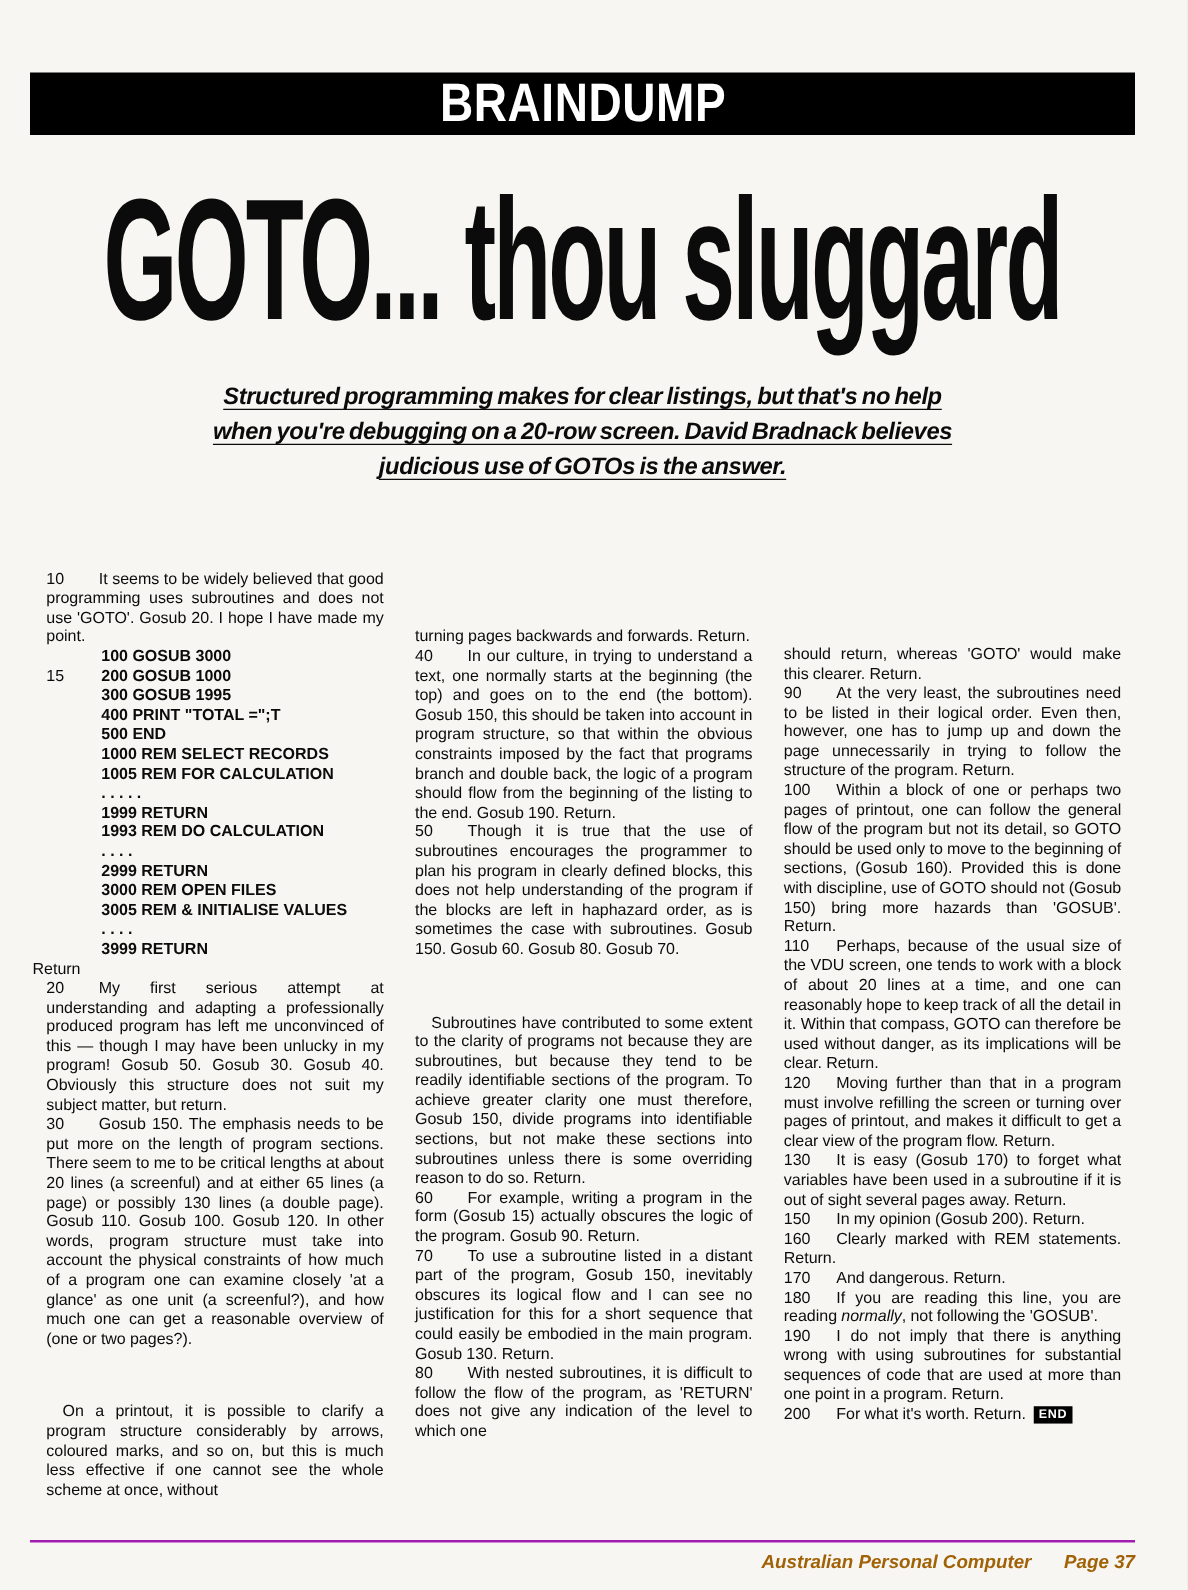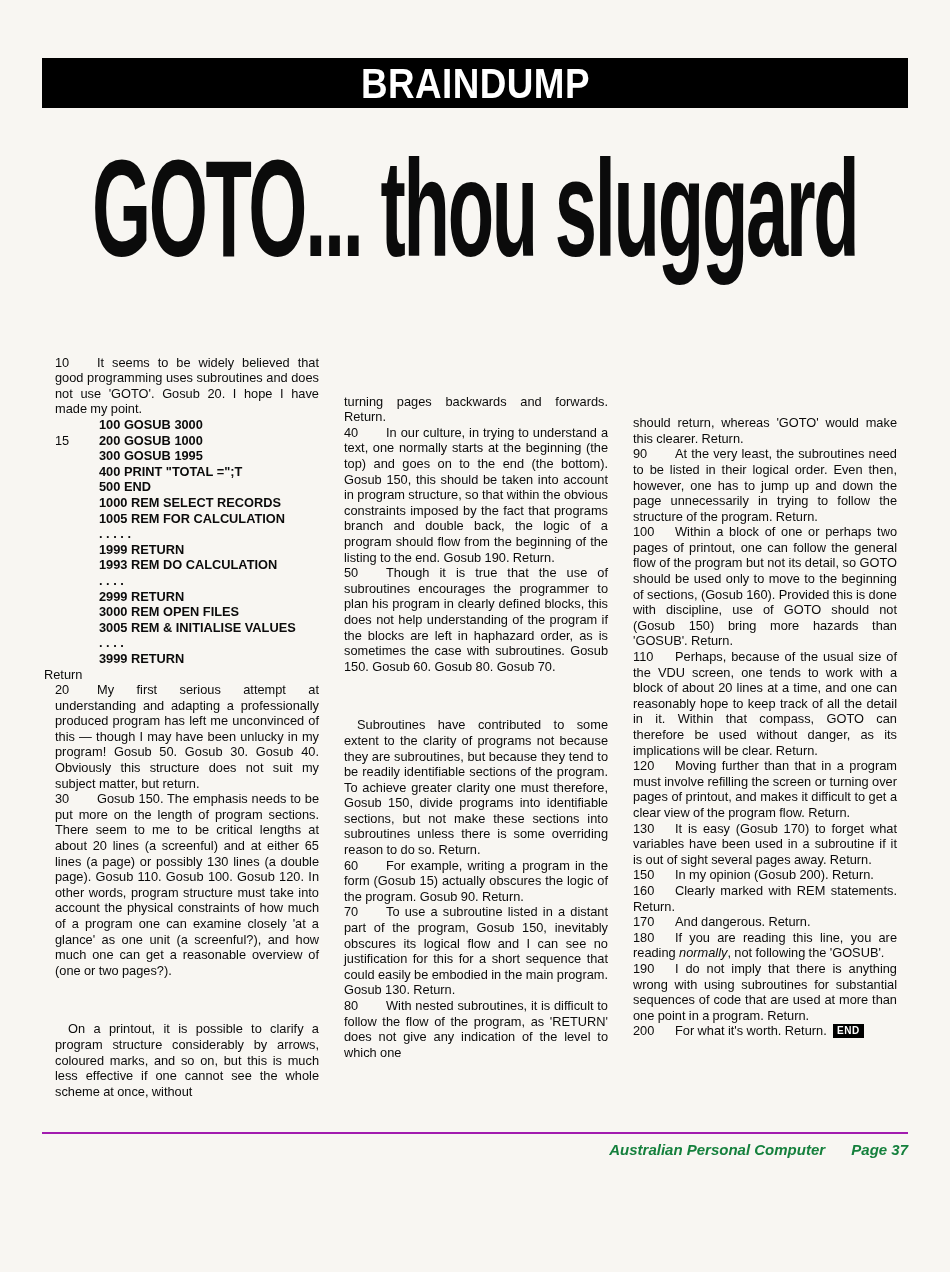--- a/index.html
+++ b/index.html
@@ -2,21 +2,21 @@
 <html><head>
 <meta charset="utf-8">
 <style>
   html,body { margin:0; padding:0; background:#e8e6e1; }
   .page {
     position:relative;
     width:950px; height:1272px;
     margin:0 auto;
     background:#f8f6f2;
     box-sizing:border-box;
-    padding:58px 42px 0 42px;
+    padding:58px 42px 0 24px;
     font-family:"Liberation Sans", sans-serif;
     color:#0b0b0b;
     overflow:hidden;
   }
   .masthead {
     background:#000;
     height:50px;
     display:flex; align-items:center; justify-content:center;
   }
   .masthead-title {
@@ -98,37 +98,42 @@
     margin-left:3px;
     vertical-align:1px;
     letter-spacing:0.5px;
   }
   .footer {
     margin-top:7px;
     text-align:right;
     font-size:15px;
     font-style:italic;
     font-weight:bold;
-    color:#15803d;
+    color:#a16207;
   }
   .footer .footer-page { margin-left:22px; }
 </style>
 </head>
 <body>
 
 <div class="page">
 
   <div class="masthead">
     <span class="masthead-title">BRAINDUMP</span>
   </div>
 
   <div class="title-wrap">
     <span class="article-title">GOTO... thou sluggard</span>
   </div>
 
+  <div class="standfirst">
+      <div class="sf-row"><span class="sf-line">Structured programming makes for clear listings, but that's no help</span></div>
+      <div class="sf-row"><span class="sf-line">when you're debugging on a 20-row screen. David Bradnack believes</span></div>
+      <div class="sf-row"><span class="sf-line">judicious use of GOTOs is the answer.</span></div>
+    </div>
 
   <div class="body">
     <div class="col">
         <p class="para"><span class="pnum">10</span>It seems to be widely believed that good programming uses subroutines and does not use 'GOTO'. Gosub 20. I hope I have made my point.</p>
         <div class="code">
           <span class="pnum">15</span>
           <div class="code-line">100 GOSUB 3000</div>
           <div class="code-line">200 GOSUB 1000</div>
           <div class="code-line">300 GOSUB 1995</div>
           <div class="code-line">400 PRINT "TOTAL =";T</div>

